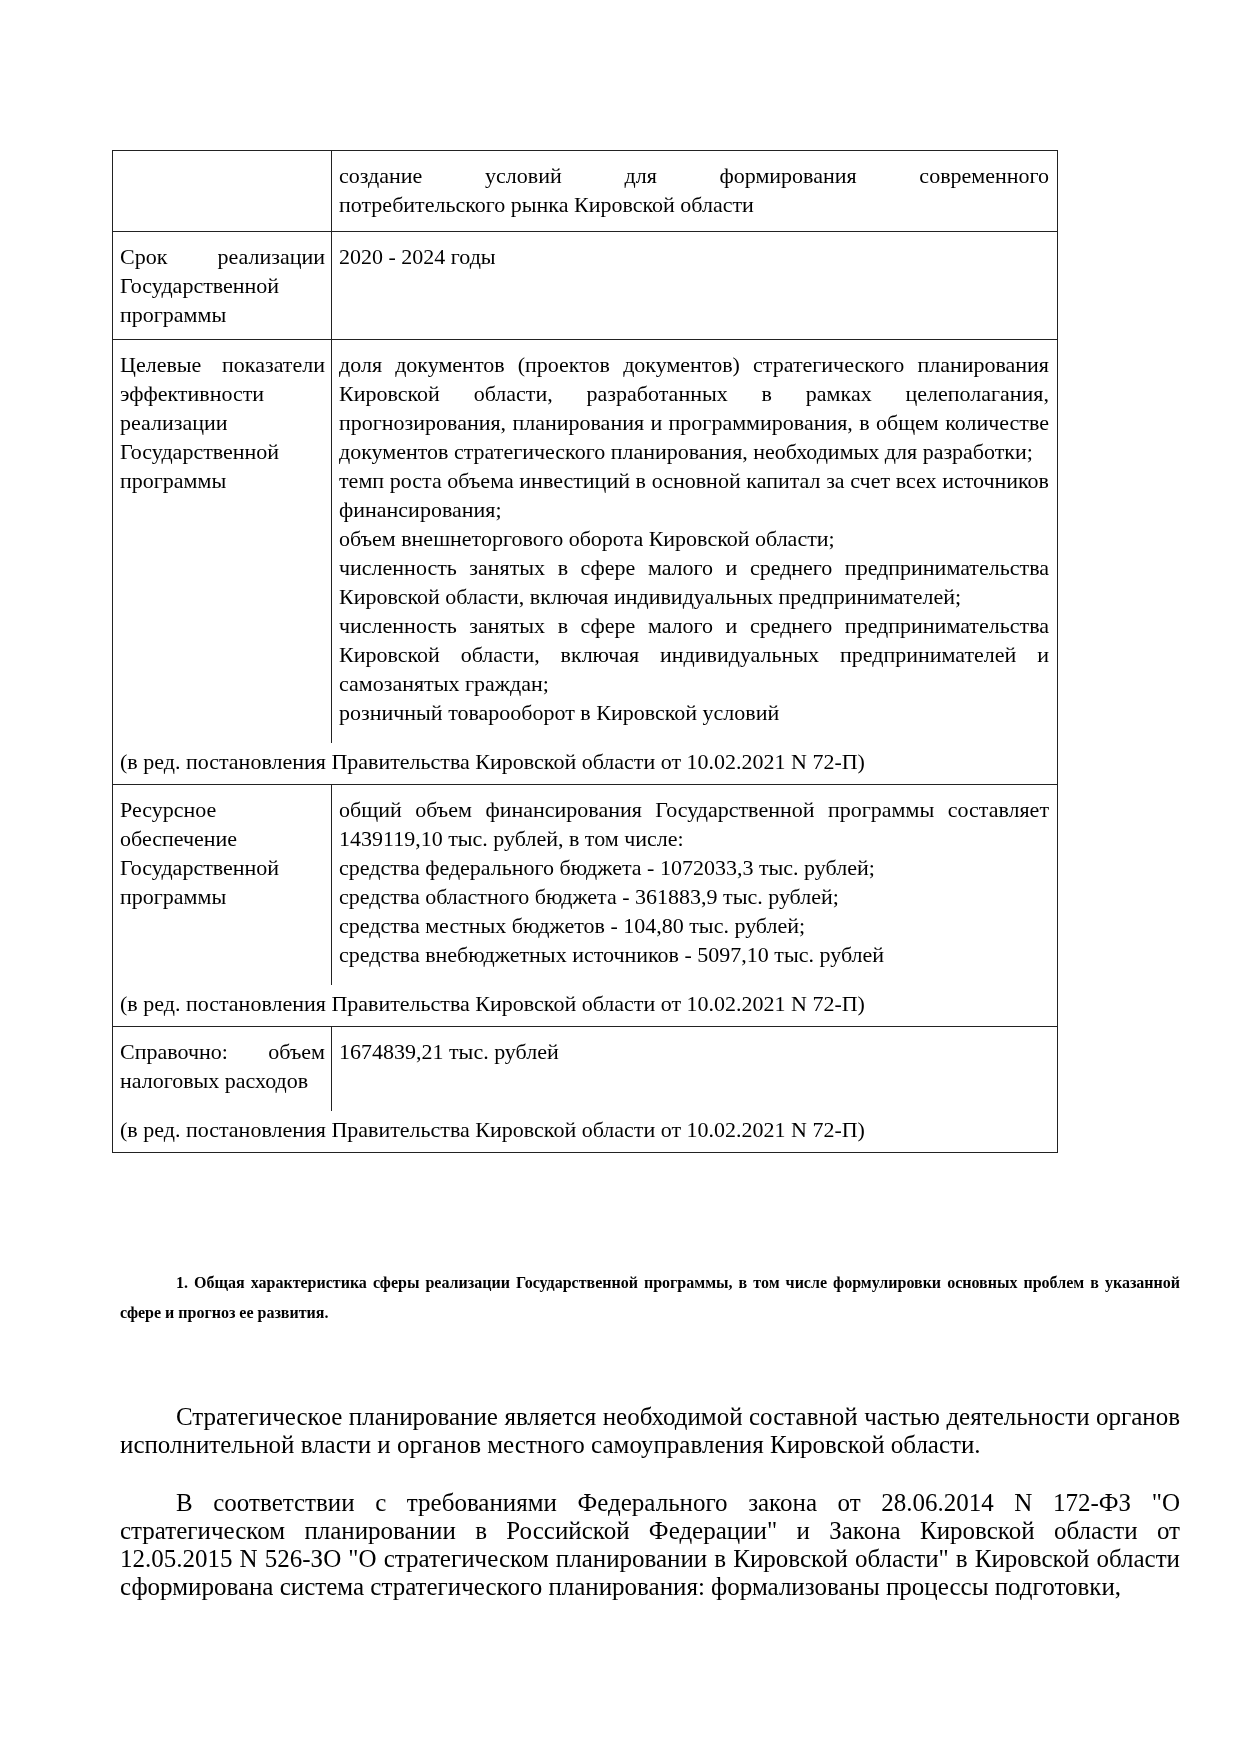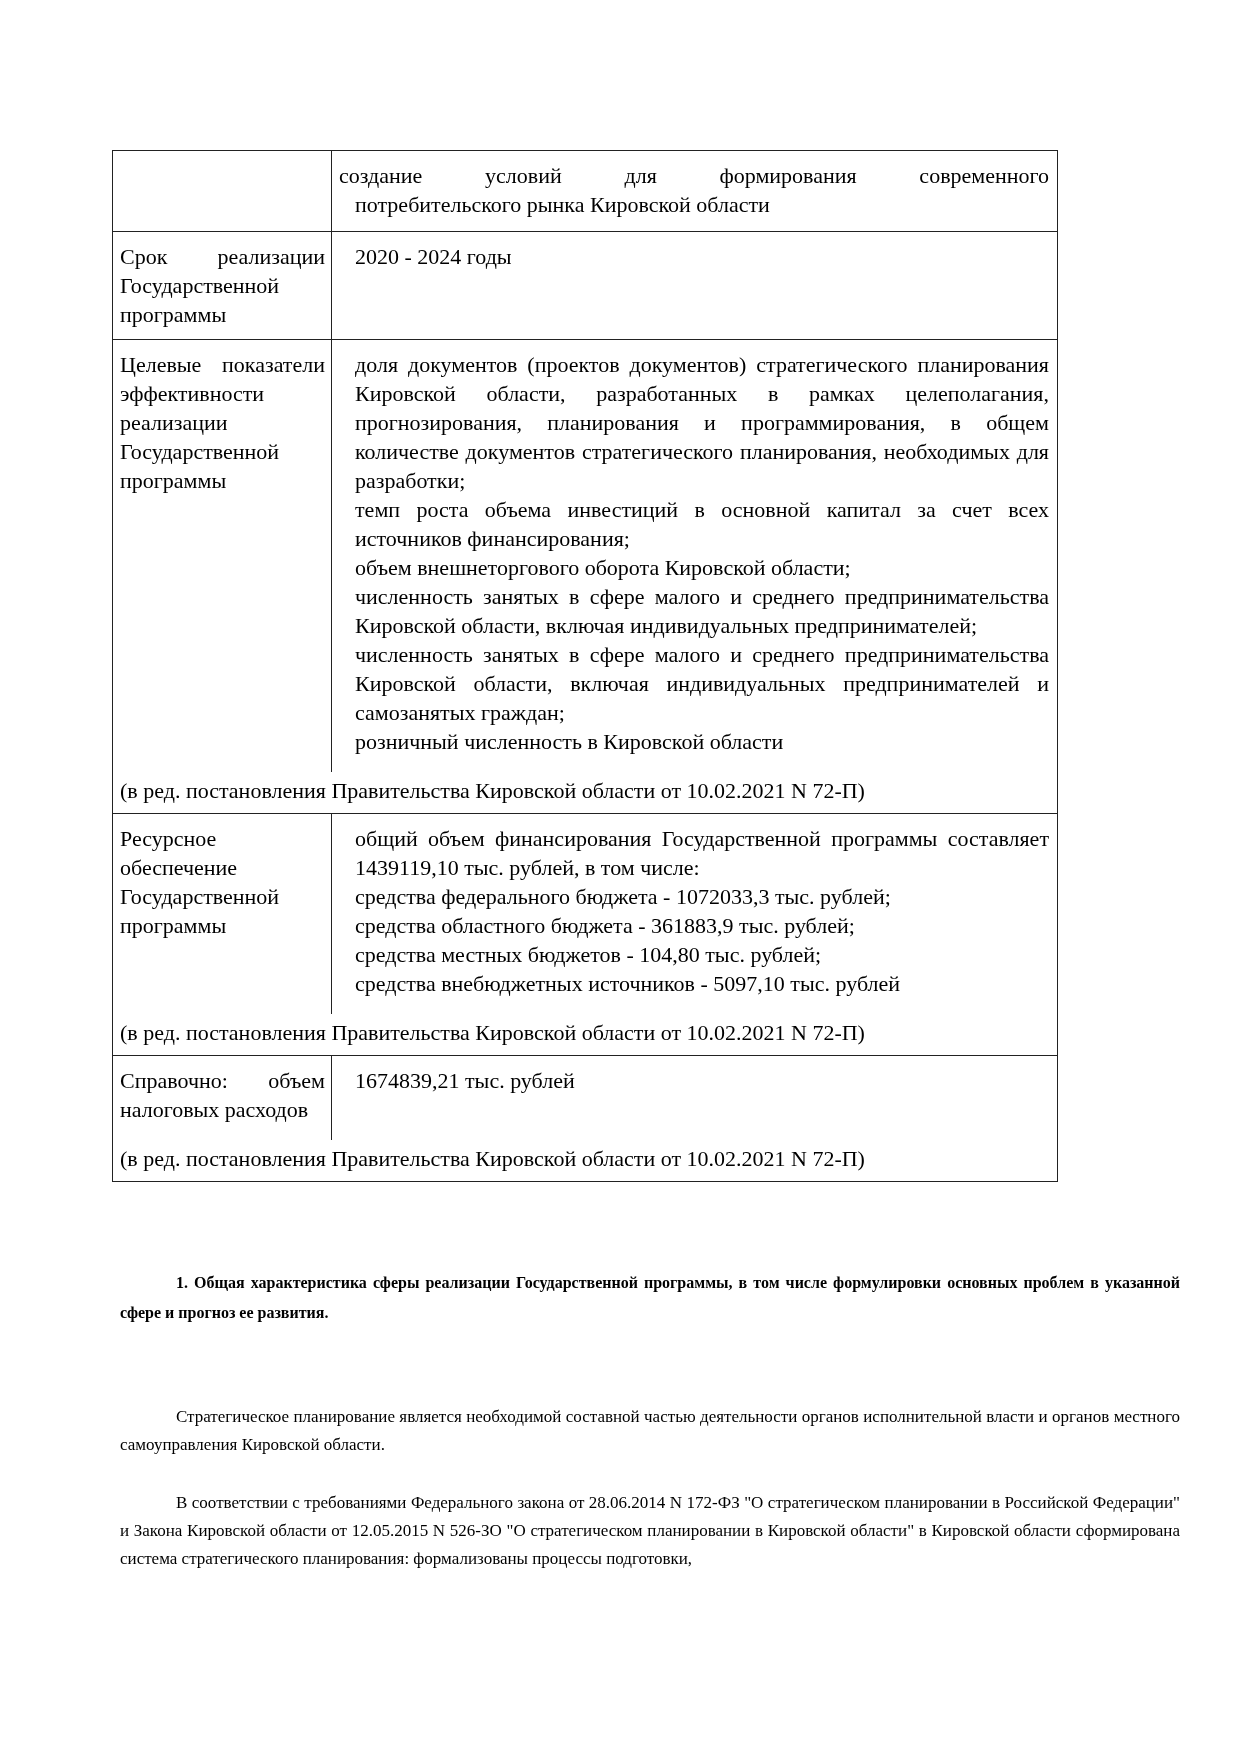--- a/index.html
+++ b/index.html
@@ -30,21 +30,21 @@
     td.label-cell {
       width: 205px;
       padding: 10px 6px 6px 7px !important;
       text-align: justify;
       text-align-last: left;
     }
     td.value-cell {
       padding: 10px 8px 6px 7px !important;
       text-align: justify;
     }
-    td.value-cell .line { display: block; text-align: justify; text-align-last: left; margin-left: 16px; }
+    td.value-cell .line { display: block; text-align: justify; text-align-last: left; }
     td.value-cell .jline { display: block; text-align: justify; text-align-last: justify; }
     td.note-cell {
       padding: 4px 6px 8px 7px !important;
       border-top: none !important;
     }
     tr.no-bottom td { border-bottom: none; }
     tr.no-bottom td.label-cell, tr.no-bottom td.value-cell { padding-bottom: 16px !important; }
 
     .heading {
       position: absolute;
@@ -55,21 +55,21 @@
       line-height: 30px;
       font-weight: bold;
       text-align: justify;
       text-indent: 56px;
       margin: 0;
     }
     .para {
       position: absolute;
       left: 120px;
       width: 1060px;
-      font-size: 17px;
+      font-size: 25px;
       line-height: 28px;
       text-align: justify;
       text-indent: 56px;
       margin: 0;
     }
     .p1 { top: 1403px; }
     .p2 { top: 1489px; }
   </style>
 </head>
 <body>
@@ -95,21 +95,21 @@
     </tr>
 
     <tr class="no-bottom">
       <td class="label-cell">Целевые показатели эффективности реализации Государственной программы</td>
       <td class="value-cell">
         <span class="line">доля документов (проектов документов) стратегического планирования Кировской области, разработанных в рамках целеполагания, прогнозирования, планирования и программирования, в общем количестве документов стратегического планирования, необходимых для разработки;</span>
         <span class="line">темп роста объема инвестиций в основной капитал за счет всех источников финансирования;</span>
         <span class="line">объем внешнеторгового оборота Кировской области;</span>
         <span class="line">численность занятых в сфере малого и среднего предпринимательства Кировской области, включая индивидуальных предпринимателей;</span>
         <span class="line">численность занятых в сфере малого и среднего предпринимательства Кировской области, включая индивидуальных предпринимателей и самозанятых граждан;</span>
-        <span class="line">розничный численность в Кировской области</span>
+        <span class="line">розничный товарооборот в Кировской условий</span>
       </td>
     </tr>
     <tr>
       <td class="note-cell" colspan="2">(в ред. постановления Правительства Кировской области от 10.02.2021 N 72-П)</td>
     </tr>
 
     <tr class="no-bottom">
       <td class="label-cell">Ресурсное обеспечение Государственной программы</td>
       <td class="value-cell">
         <span class="line">общий объем финансирования Государственной программы составляет 1439119,10 тыс. рублей, в том числе:</span>

